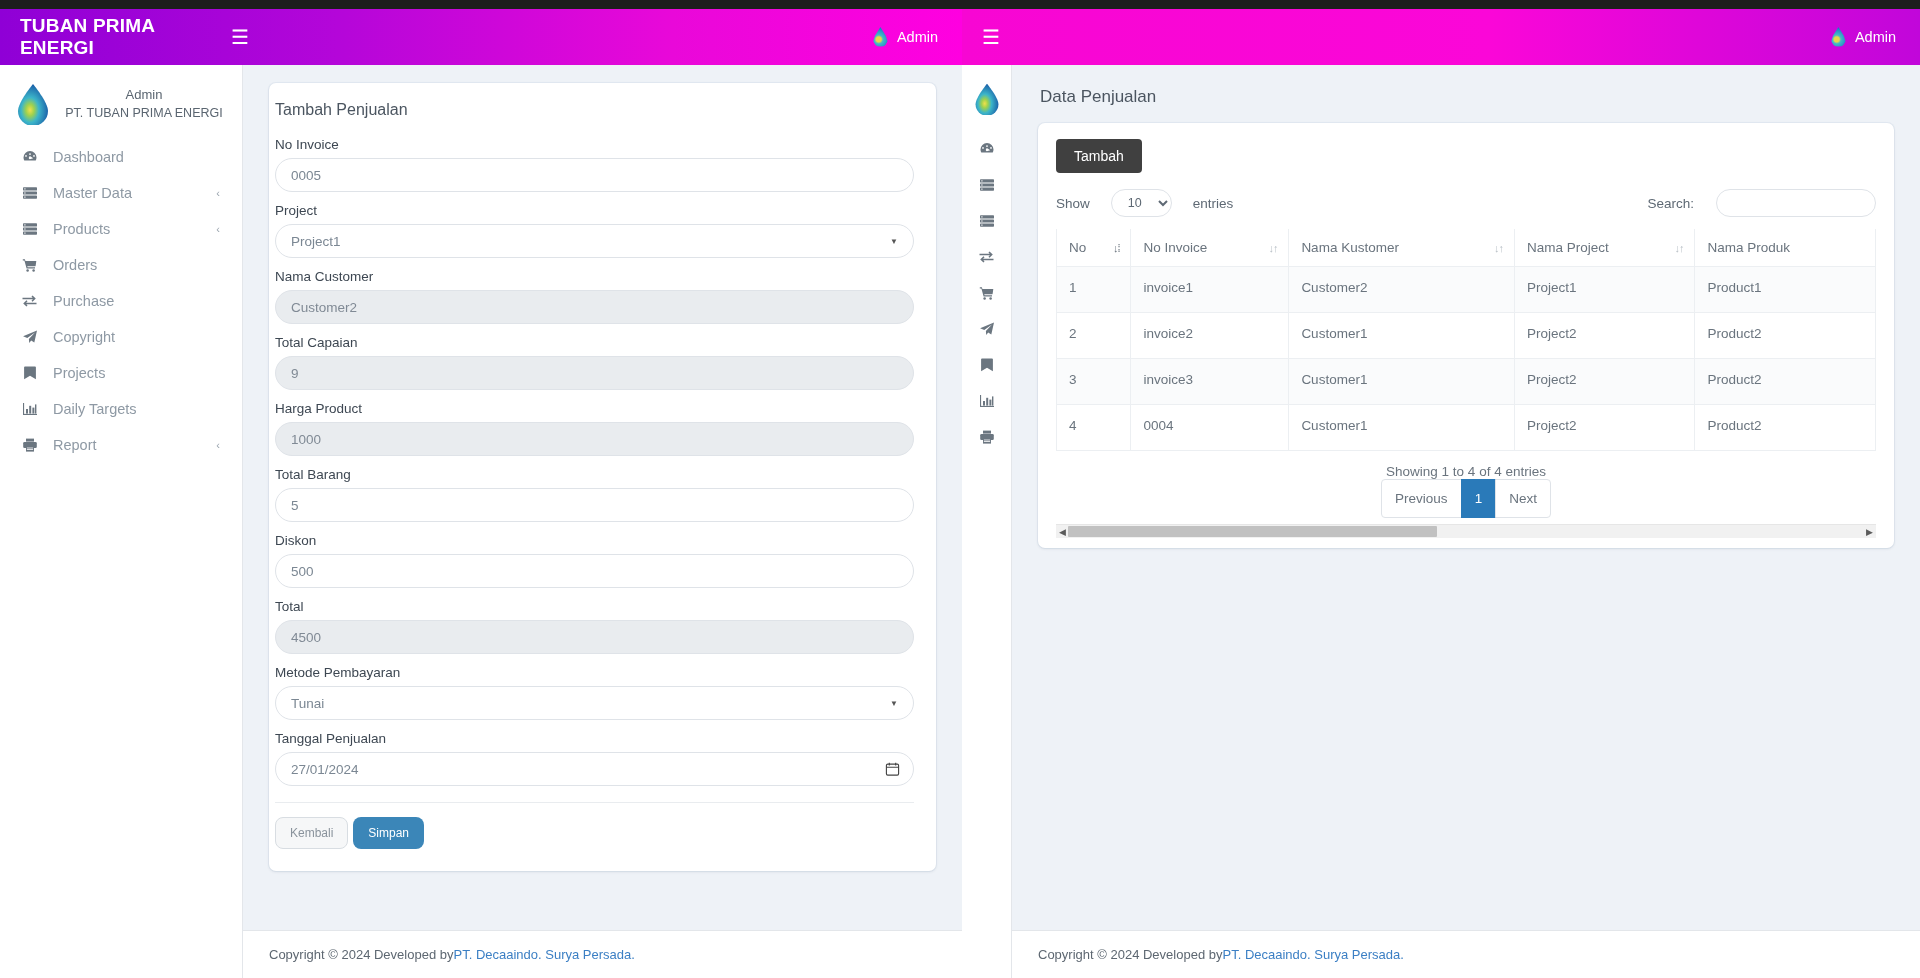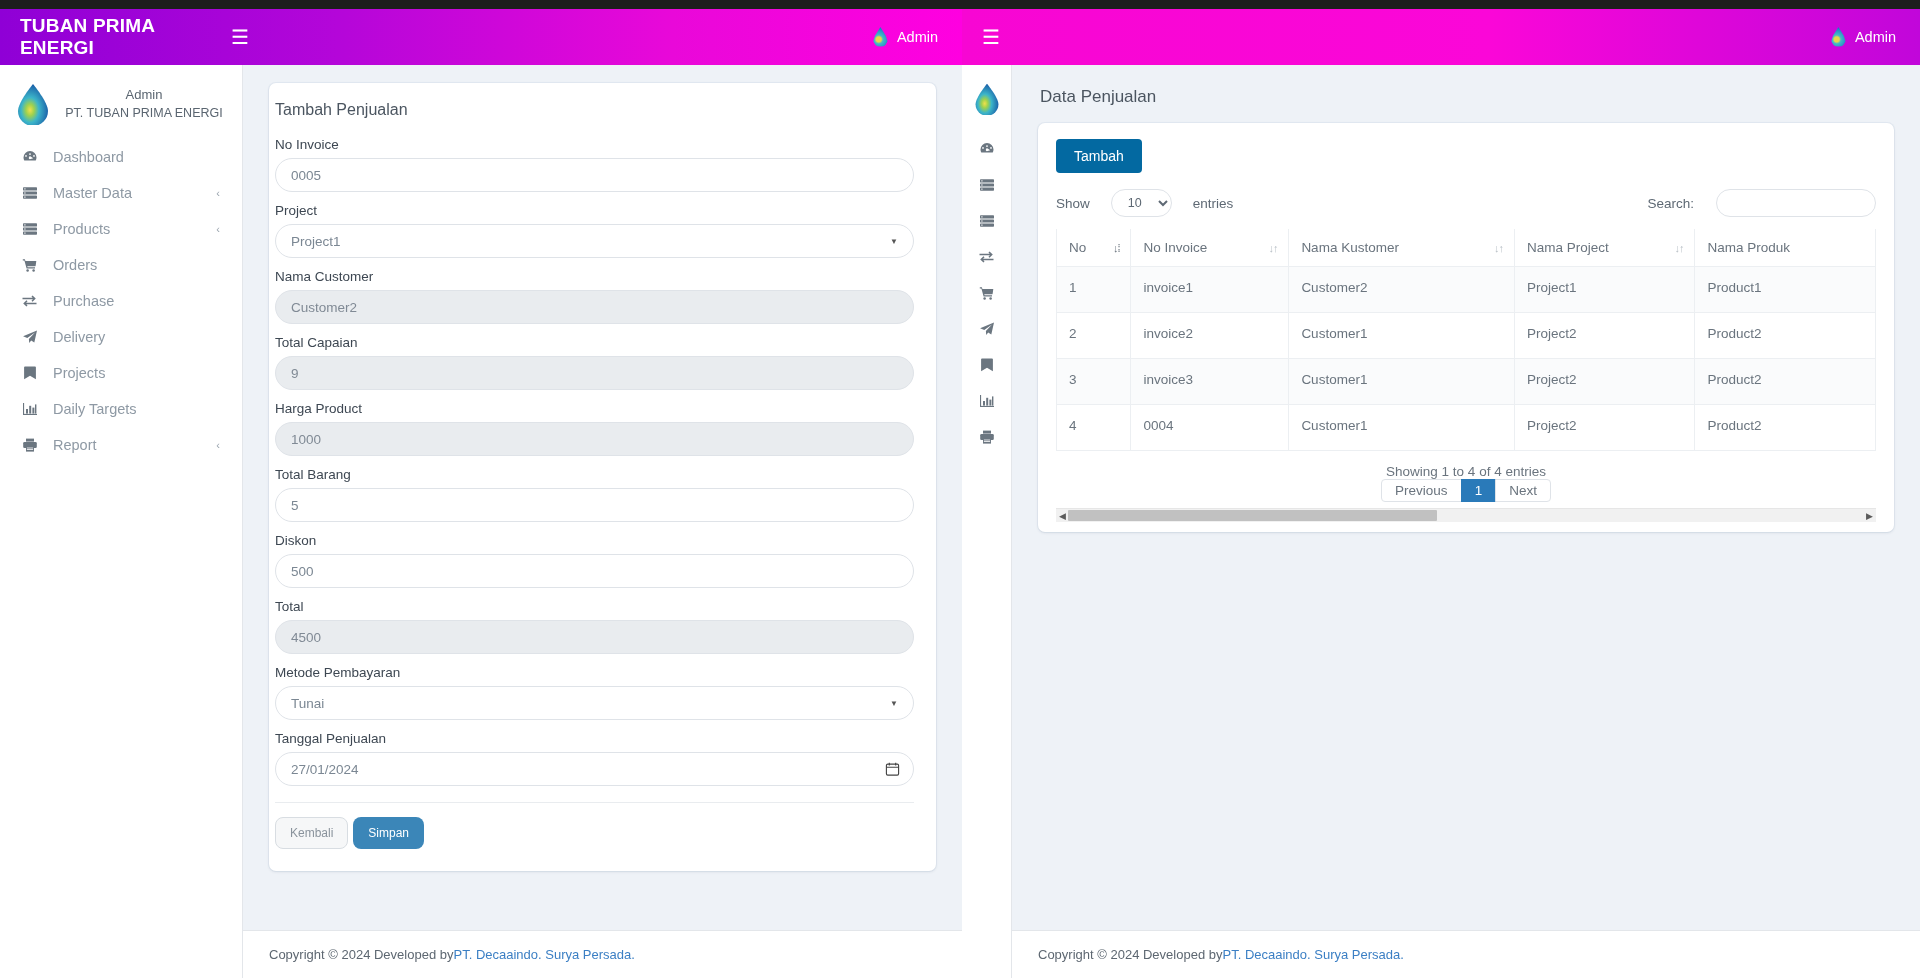--- a/index.html
+++ b/index.html
@@ -123,21 +123,21 @@
     pointer-events: none; color: #444;
   }
   .form-divider { border-top: 1px solid #e9ecef; margin: 16px 0 14px 0; }
   .btnrow { display: flex; gap: 5px; }
   .btn {
     border: 1px solid transparent; border-radius: 8px; font-size: 12px;
     padding: 8px 14px; cursor: pointer; font-family: "Liberation Sans", sans-serif;
   }
   .btn-back { background: #f6f7f8; border-color: #d8dde2; color: #8a939c; }
   .btn-save { background: #3b86b8; color: #fff; }
-  .btn-add  { background: #0369a1; color: #fff; border-radius: 4px; padding: 9px 18px; font-size: 14px; border: none; cursor: pointer; font-family: "Liberation Sans", sans-serif;}
+  .btn-add  { background: #404040; color: #fff; border-radius: 4px; padding: 9px 18px; font-size: 14px; border: none; cursor: pointer; font-family: "Liberation Sans", sans-serif;}
 
   
   .table-card { padding: 16px 18px 10px 18px; }
   .dt-top { display: flex; align-items: center; justify-content: space-between; margin: 16px 0 12px 0; }
   .dt-len { font-size: 13.5px; color: #5e6974; display: flex; align-items: center; gap: 21px; }
   .dt-len select {
     height: 28px; border: 1px solid #dfe3e8; border-radius: 14px; padding: 0 6px 0 12px;
     font-size: 12.5px; color: #5e6974; font-family: "Liberation Sans", sans-serif; background:#fff;
   }
   .dt-search { font-size: 13.5px; color: #5e6974; display: flex; align-items: center; gap: 22px; }
@@ -155,21 +155,21 @@
   table.dt th .sort.active { color: #6a747e; }
   table.dt td {
     font-size: 13.5px; color: #6a747e; padding: 13px 12px;
     border: 1px solid #eceff2; height: 46px; vertical-align: top;
   }
   table.dt tbody tr:nth-child(odd) td { background: #fafbfc; }
   .dt-bottom { display: flex; align-items: center; justify-content: space-between; margin: 13px 2px 6px 2px; flex-direction: column; }
   .dt-info { font-size: 13.5px; color: #6a747e; }
   .pager { display: flex; }
   .pager span {
-    border: 1px solid #dfe3e8; padding: 3px 13px; font-size: 13.5px; color: #6a747e;
+    border: 1px solid #dfe3e8; padding: 11px 13px; font-size: 13.5px; color: #6a747e;
     cursor: pointer; background: #fff; margin-left: -1px;
   }
   .pager span:first-child { border-radius: 4px 0 0 4px; margin-left: 0; }
   .pager span:last-child { border-radius: 0 4px 4px 0; }
   .pager span.cur { background: #2a7ab9; border-color: #2a7ab9; color: #fff; }
   .hscroll { height: 14px; background: #f1f1f1; border-top: 1px solid #e6e6e6; display: flex; align-items: center; position: relative; }
   .hscroll .thumb { position: absolute; left: 12px; width: 45%; height: 11px; background: #c1c1c1; border-radius: 1px;}
   .hscroll .ar { font-size: 9px; color: #5b5b5b; position:absolute; }
   .hscroll .arL { left: 3px; }
   .hscroll .arR { right: 3px; }
@@ -277,21 +277,21 @@
                 </svg>
               </span>
               <span>Purchase</span>
             </div>
             <div class="sb-item">
               <span class="sb-icon">
                 <svg width="16" height="16" viewBox="0 0 16 16" fill="currentColor">
                   <path d="M15 1.6 1.1 7.3l4.15 1.6L13 3.4 6.9 9.9l.3 4.2 2-2.6 3.1 1.9z"></path>
                 </svg>
               </span>
-              <span>Delivery</span>
+              <span>Copyright</span>
             </div>
             <div class="sb-item">
               <span class="sb-icon">
                 <svg width="14" height="16" viewBox="0 0 14 16" fill="currentColor">
                   <path d="M2 1.4h10a.9.9 0 0 1 .9.9v12l-5.9-3.6L1.1 14.3v-12a.9.9 0 0 1 .9-.9z"></path>
                 </svg>
               </span>
               <span>Projects</span>
             </div>
             <div class="sb-item">

